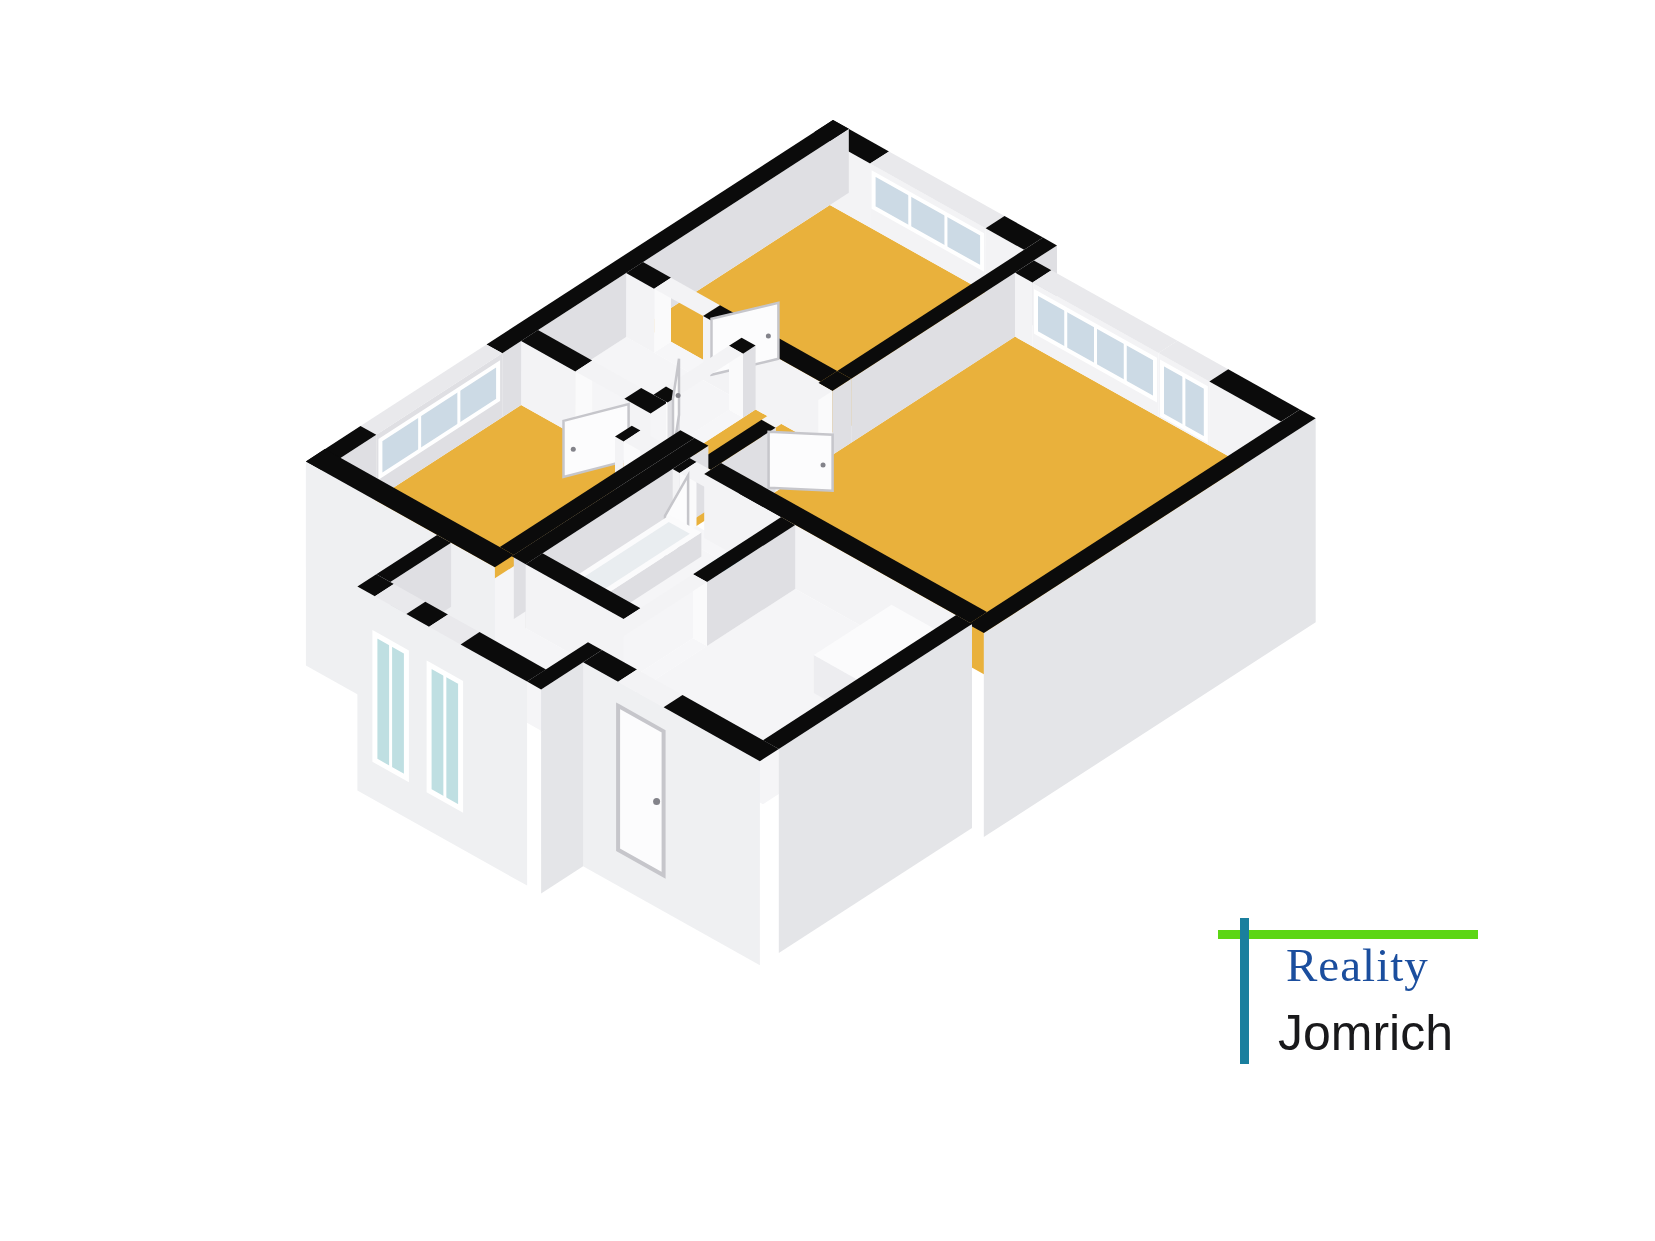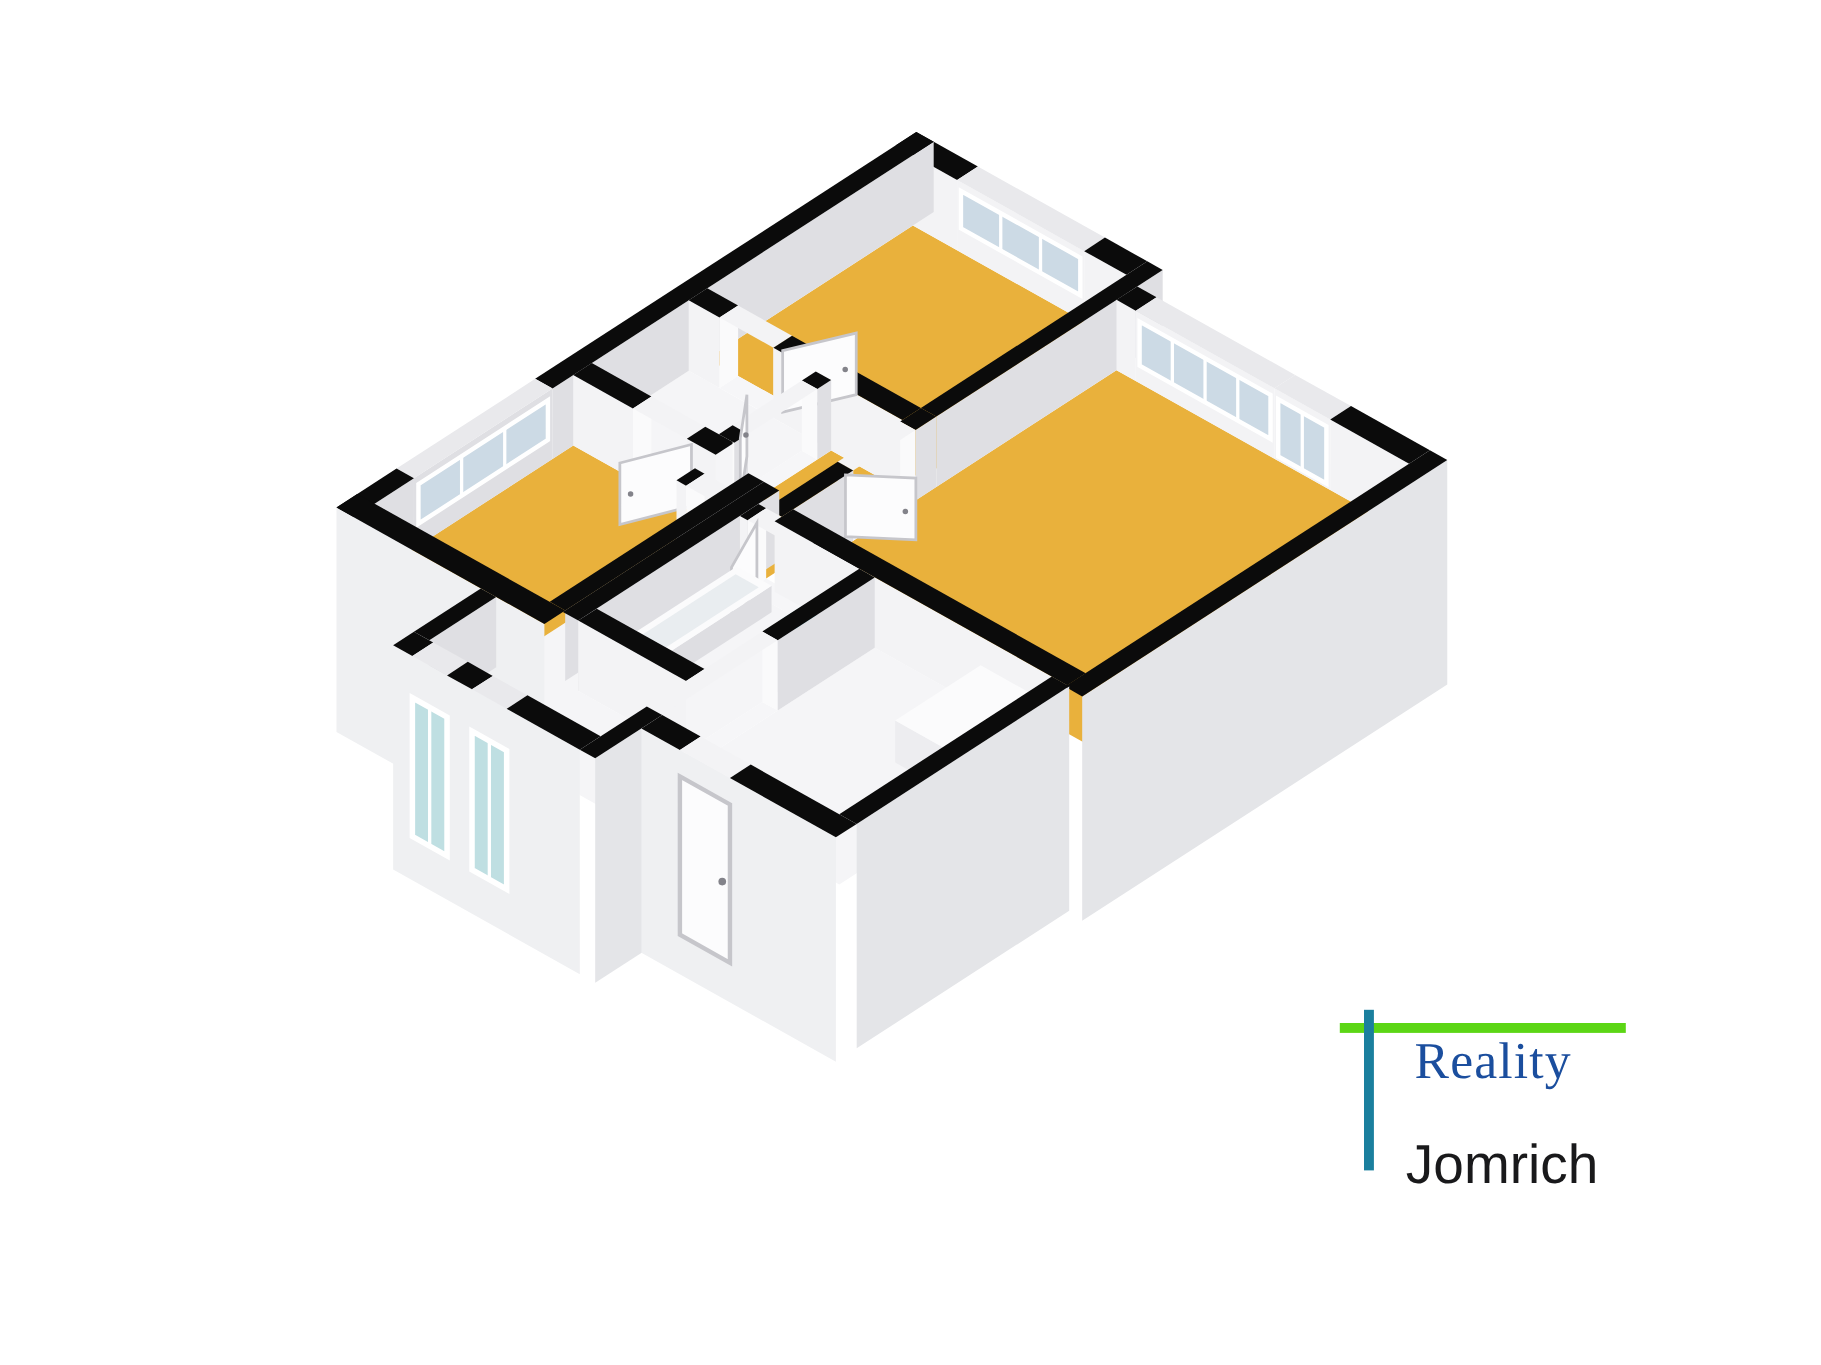--- a/index.html
+++ b/index.html
@@ -4,21 +4,21 @@
 <style>
   html,body{margin:0;padding:0;background:#ffffff;}
   .stage{position:relative;width:1655px;height:1241px;background:#ffffff;overflow:hidden;
          font-family:"Liberation Sans",sans-serif;margin-top:34px;}
   #plan-svg{position:absolute;left:0;top:0;}
   .logo{position:absolute;left:0;top:0;width:1655px;height:1241px;pointer-events:none;}
   .logo-hline{position:absolute;left:1218px;top:896px;width:260px;height:9px;}
   .logo-vline{position:absolute;left:1240px;top:884px;width:9px;height:146px;}
   .logo-title{position:absolute;left:1286px;top:904px;font-family:"Liberation Serif","DejaVu Serif",serif;
               font-size:47px;font-weight:400;letter-spacing:1px;}
-  .logo-subtitle{position:absolute;left:1278px;top:995px;font-family:"Liberation Sans","DejaVu Sans",sans-serif;
+  .logo-subtitle{position:absolute;left:1278px;top:970px;font-family:"Liberation Sans","DejaVu Sans",sans-serif;
               font-size:50px;font-weight:500;letter-spacing:0px;}
 </style>
 </head>
 <body>
 
 <div class="stage">
   <svg id="plan-svg" width="1655" height="1241" viewBox="0 0 1655 1241" xmlns="http://www.w3.org/2000/svg">
       <polygon points="829.9,171.1 1024.1,279.8 837.2,400.9 643.0,292.1" fill="#e9b13c"></polygon>
       <polygon points="1015.0,302.6 1281.0,451.6 987.0,642.0 721.0,493.0" fill="#e9b13c"></polygon>
       <polygon points="626.1,303.0 741.6,367.7 653.5,424.8 538.0,360.1" fill="#f5f5f7"></polygon>

